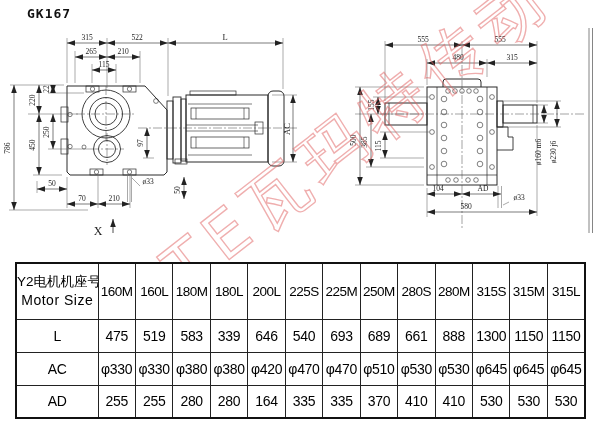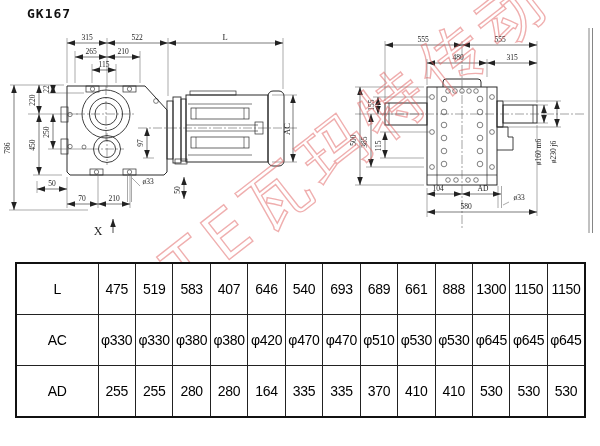--- a/index.html
+++ b/index.html
@@ -290,26 +290,45 @@
         <col>
         <col>
         <col>
         <col>
         <col>
         <col>
         <col>
         <col>
     </colgroup>
     <tbody>
+        <tr class="hdr">
+      <th class="hcell">
+        <div class="cn">Y2电机机座号</div>
+        <div class="en">Motor Size</div>
+      </th>
+      <th class="colh">160M</th>
+      <th class="colh">160L</th>
+      <th class="colh">180M</th>
+      <th class="colh">180L</th>
+      <th class="colh">200L</th>
+      <th class="colh">225S</th>
+      <th class="colh">225M</th>
+      <th class="colh">250M</th>
+      <th class="colh">280S</th>
+      <th class="colh">280M</th>
+      <th class="colh">315S</th>
+      <th class="colh">315M</th>
+      <th class="colh">315L</th>
+    </tr>
     <tr class="datarow">
       <td class="rowlab">L</td>
       <td class="val">475</td>
       <td class="val">519</td>
       <td class="val">583</td>
-      <td class="val">407</td>
+      <td class="val">339</td>
       <td class="val">646</td>
       <td class="val">540</td>
       <td class="val">693</td>
       <td class="val">689</td>
       <td class="val">661</td>
       <td class="val">888</td>
       <td class="val">1300</td>
       <td class="val">1150</td>
       <td class="val">1150</td>
     </tr>

